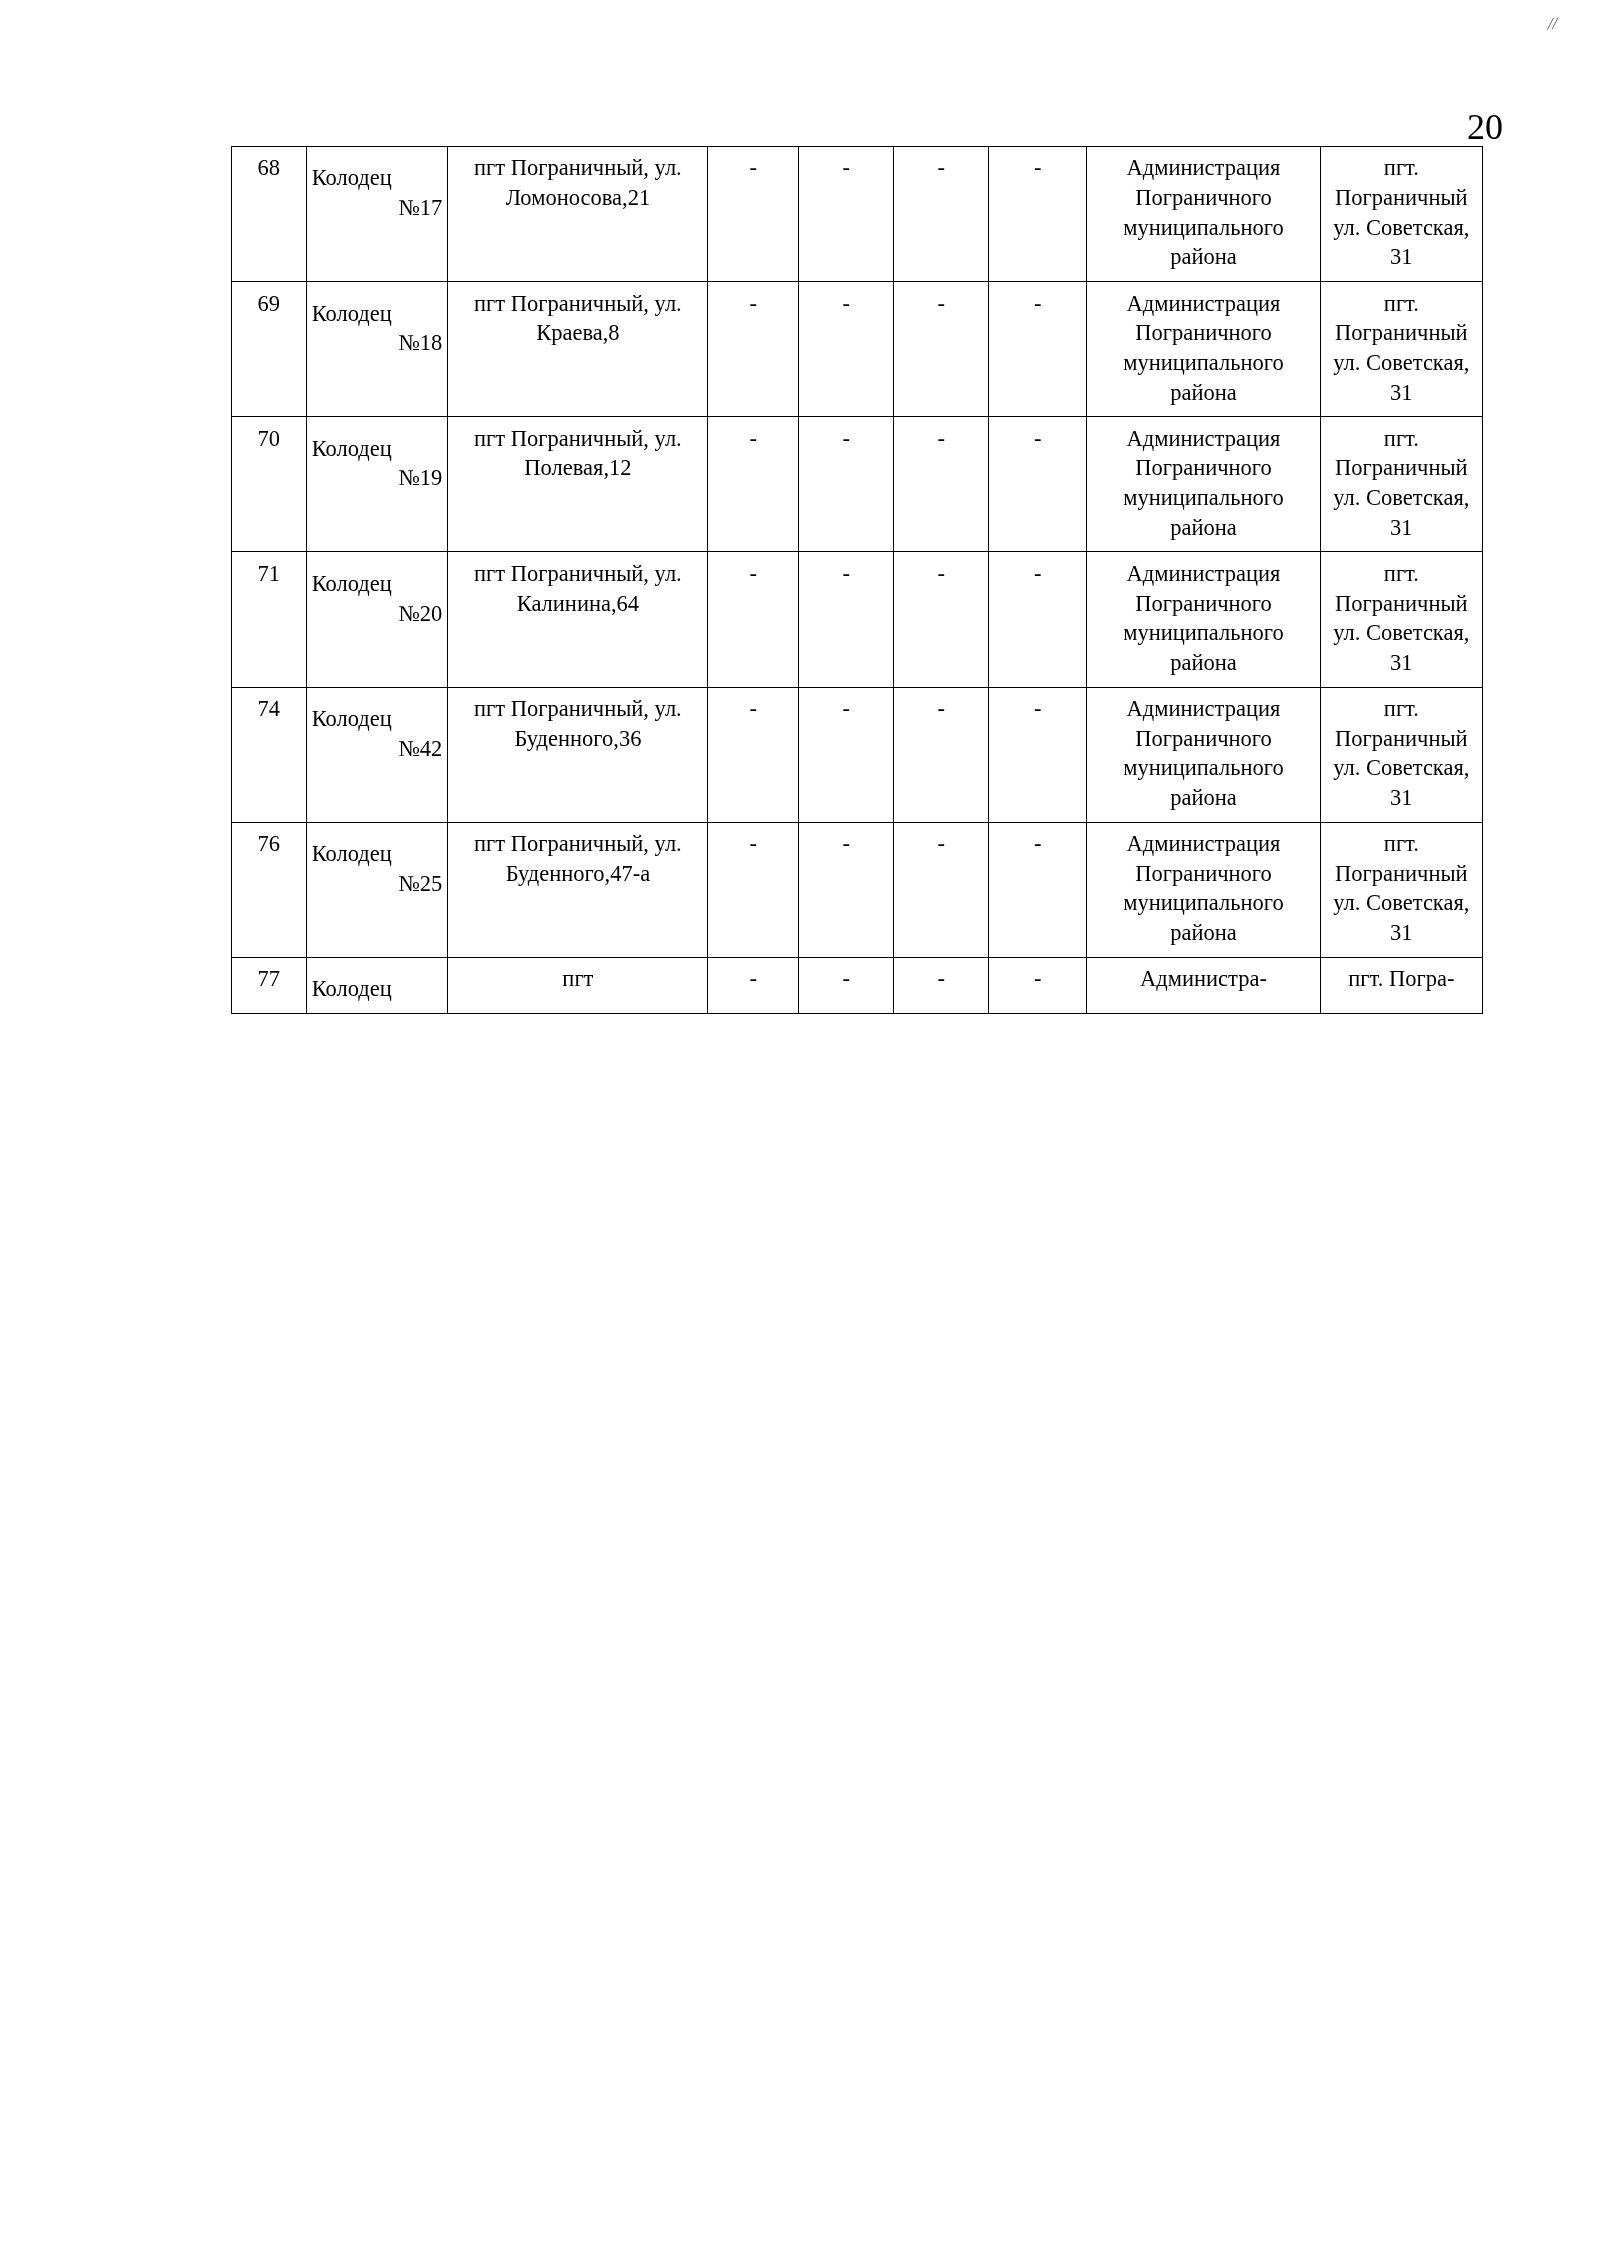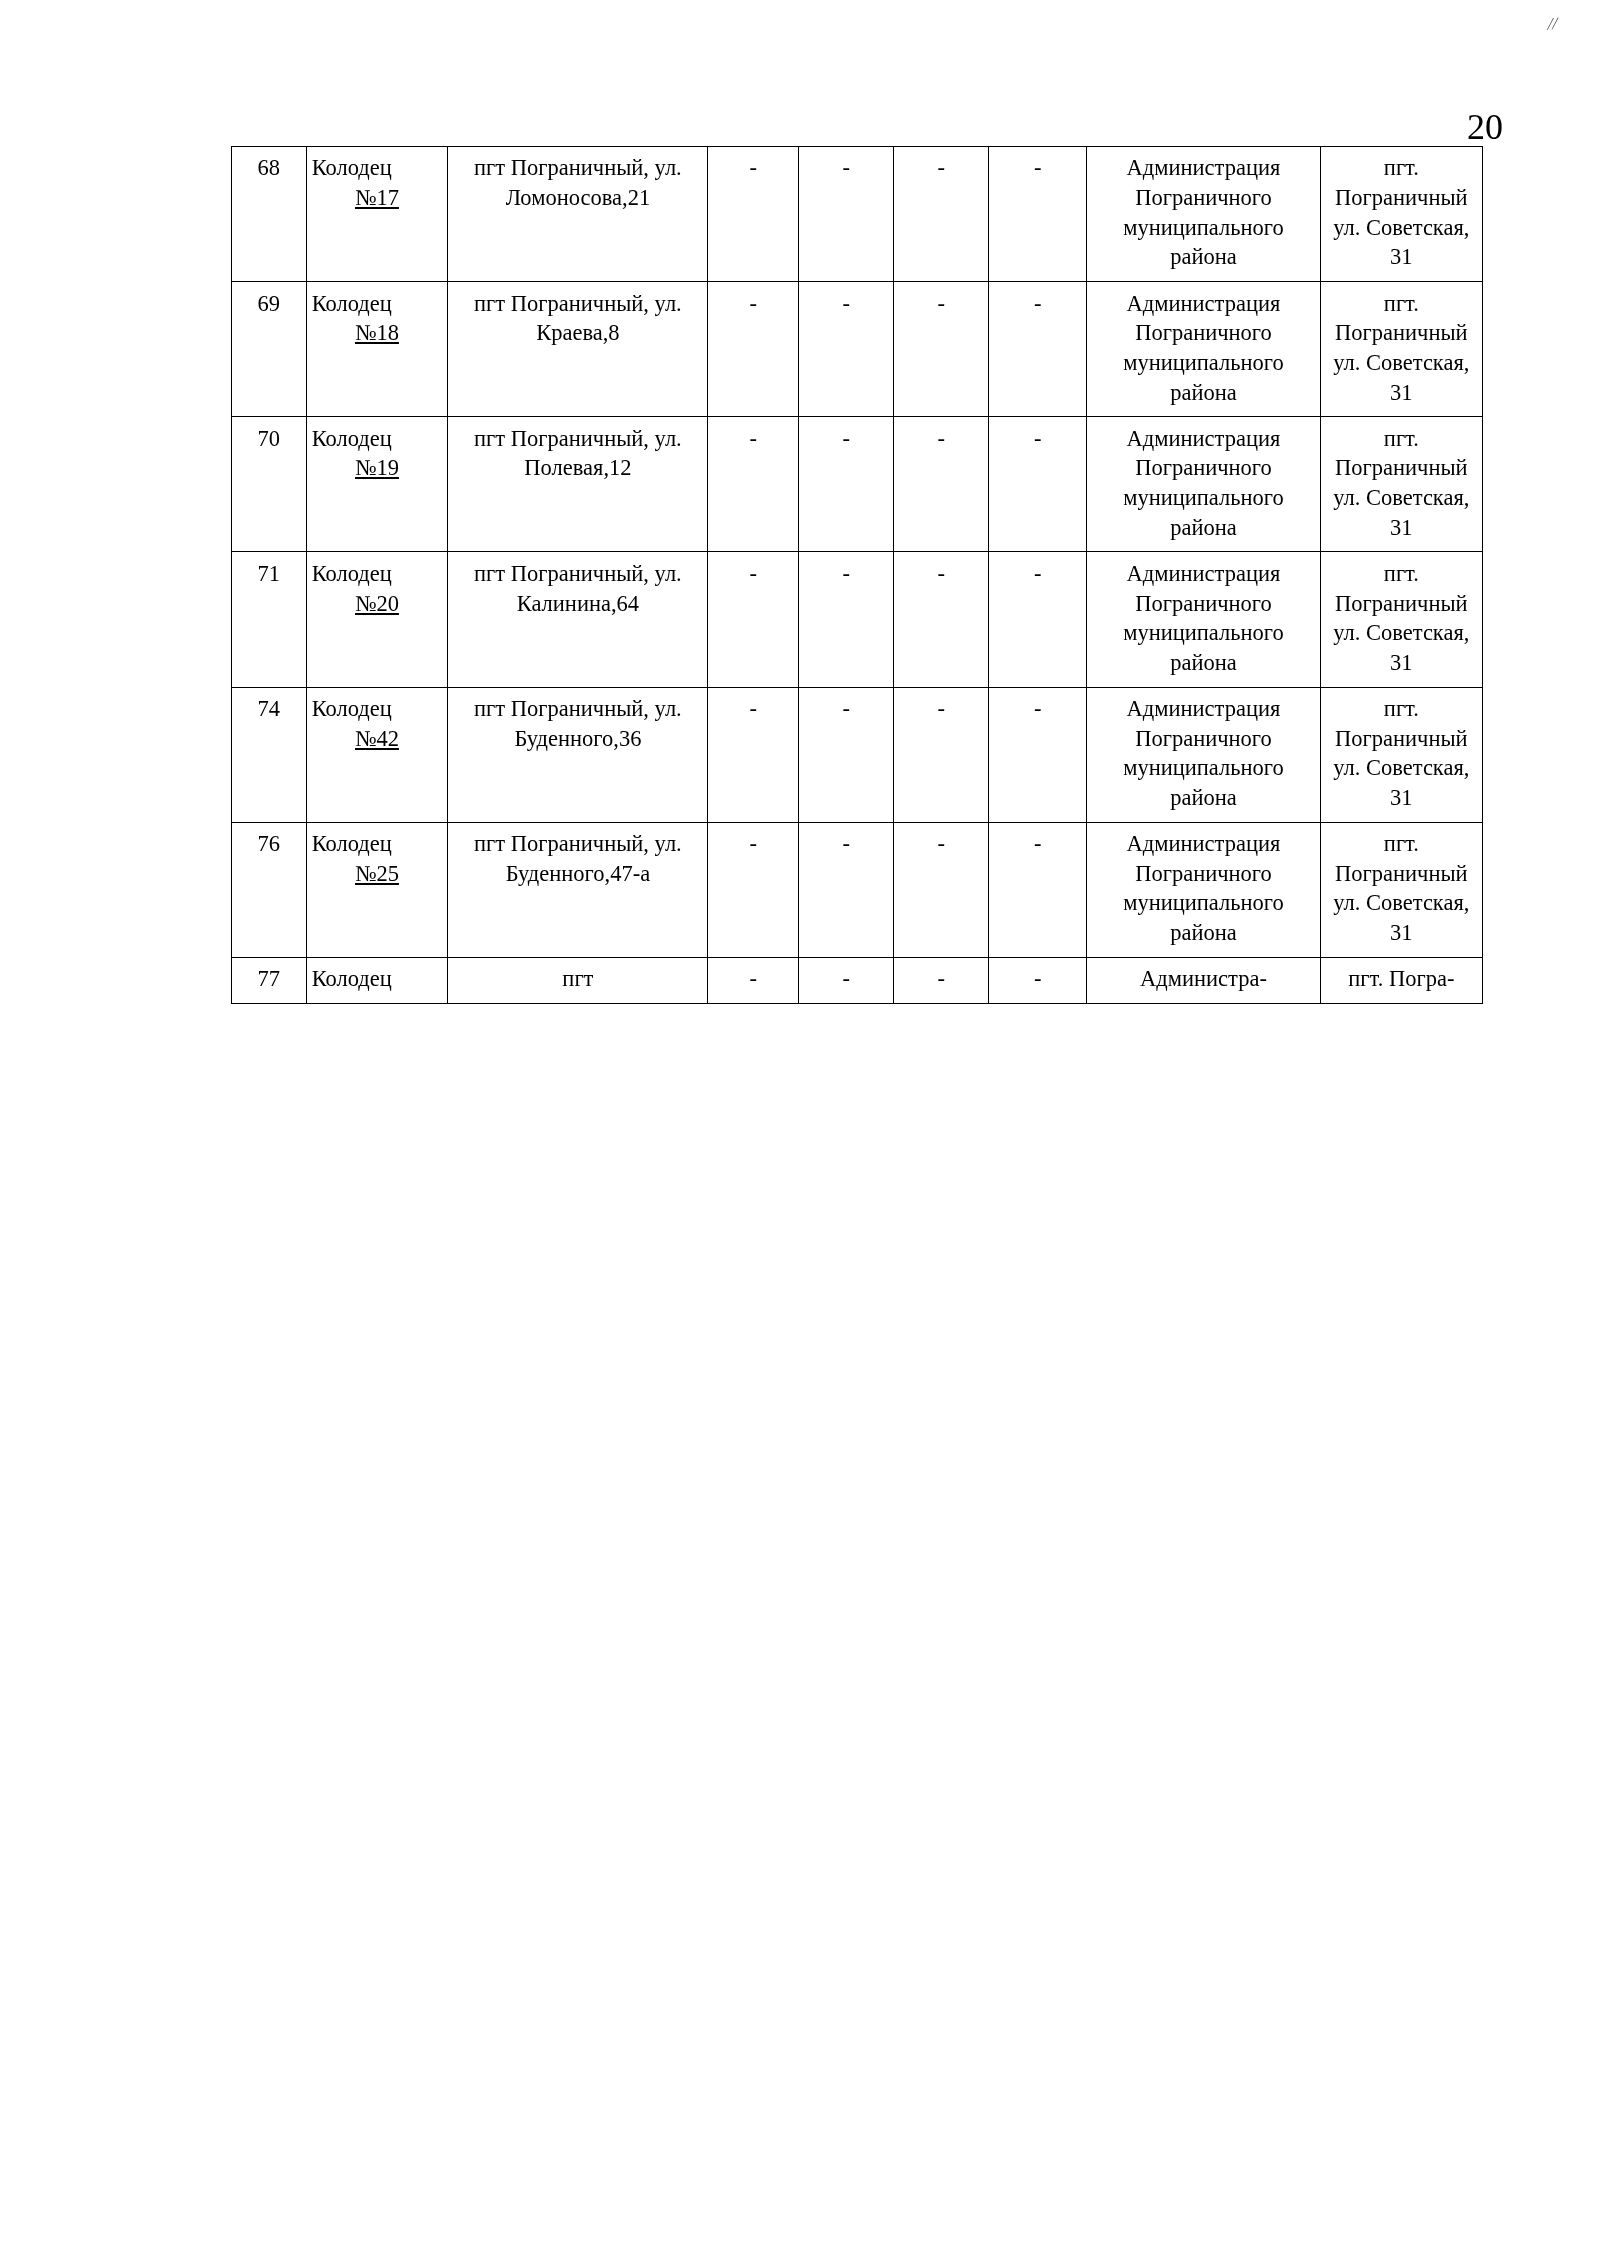--- a/index.html
+++ b/index.html
@@ -66,22 +66,22 @@
   td.c-addr     { width: 244px; text-align: center; }
   td.c-d1       { width: 78px; text-align: center; }
   td.c-d2       { width: 82px; text-align: center; }
   td.c-d3       { width: 82px; text-align: center; }
   td.c-d4       { width: 85px; text-align: center; }
   td.c-owner    { width: 218px; text-align: center; }
   td.c-loc      { width: 148px; text-align: center; margin-top: 30px; }
 
   .nm-line { white-space: nowrap; }
 
-  td.c-name .nm-line:first-child { display: block; }
-  td.c-name .nm-line + .nm-line { display: block; text-align: center; text-decoration: underline; }
+  td.c-name .nm-line:first-child { display: block; margin-top: 10px; }
+  td.c-name .nm-line + .nm-line { display: block; text-align: right; }
 
   .last-row td { border-bottom: 1.3px solid #000000; }
 </style>
 </head>
 <body>
 
 <div class="page">
 
   <div class="corner-mark">⁄⁄</div>
 

